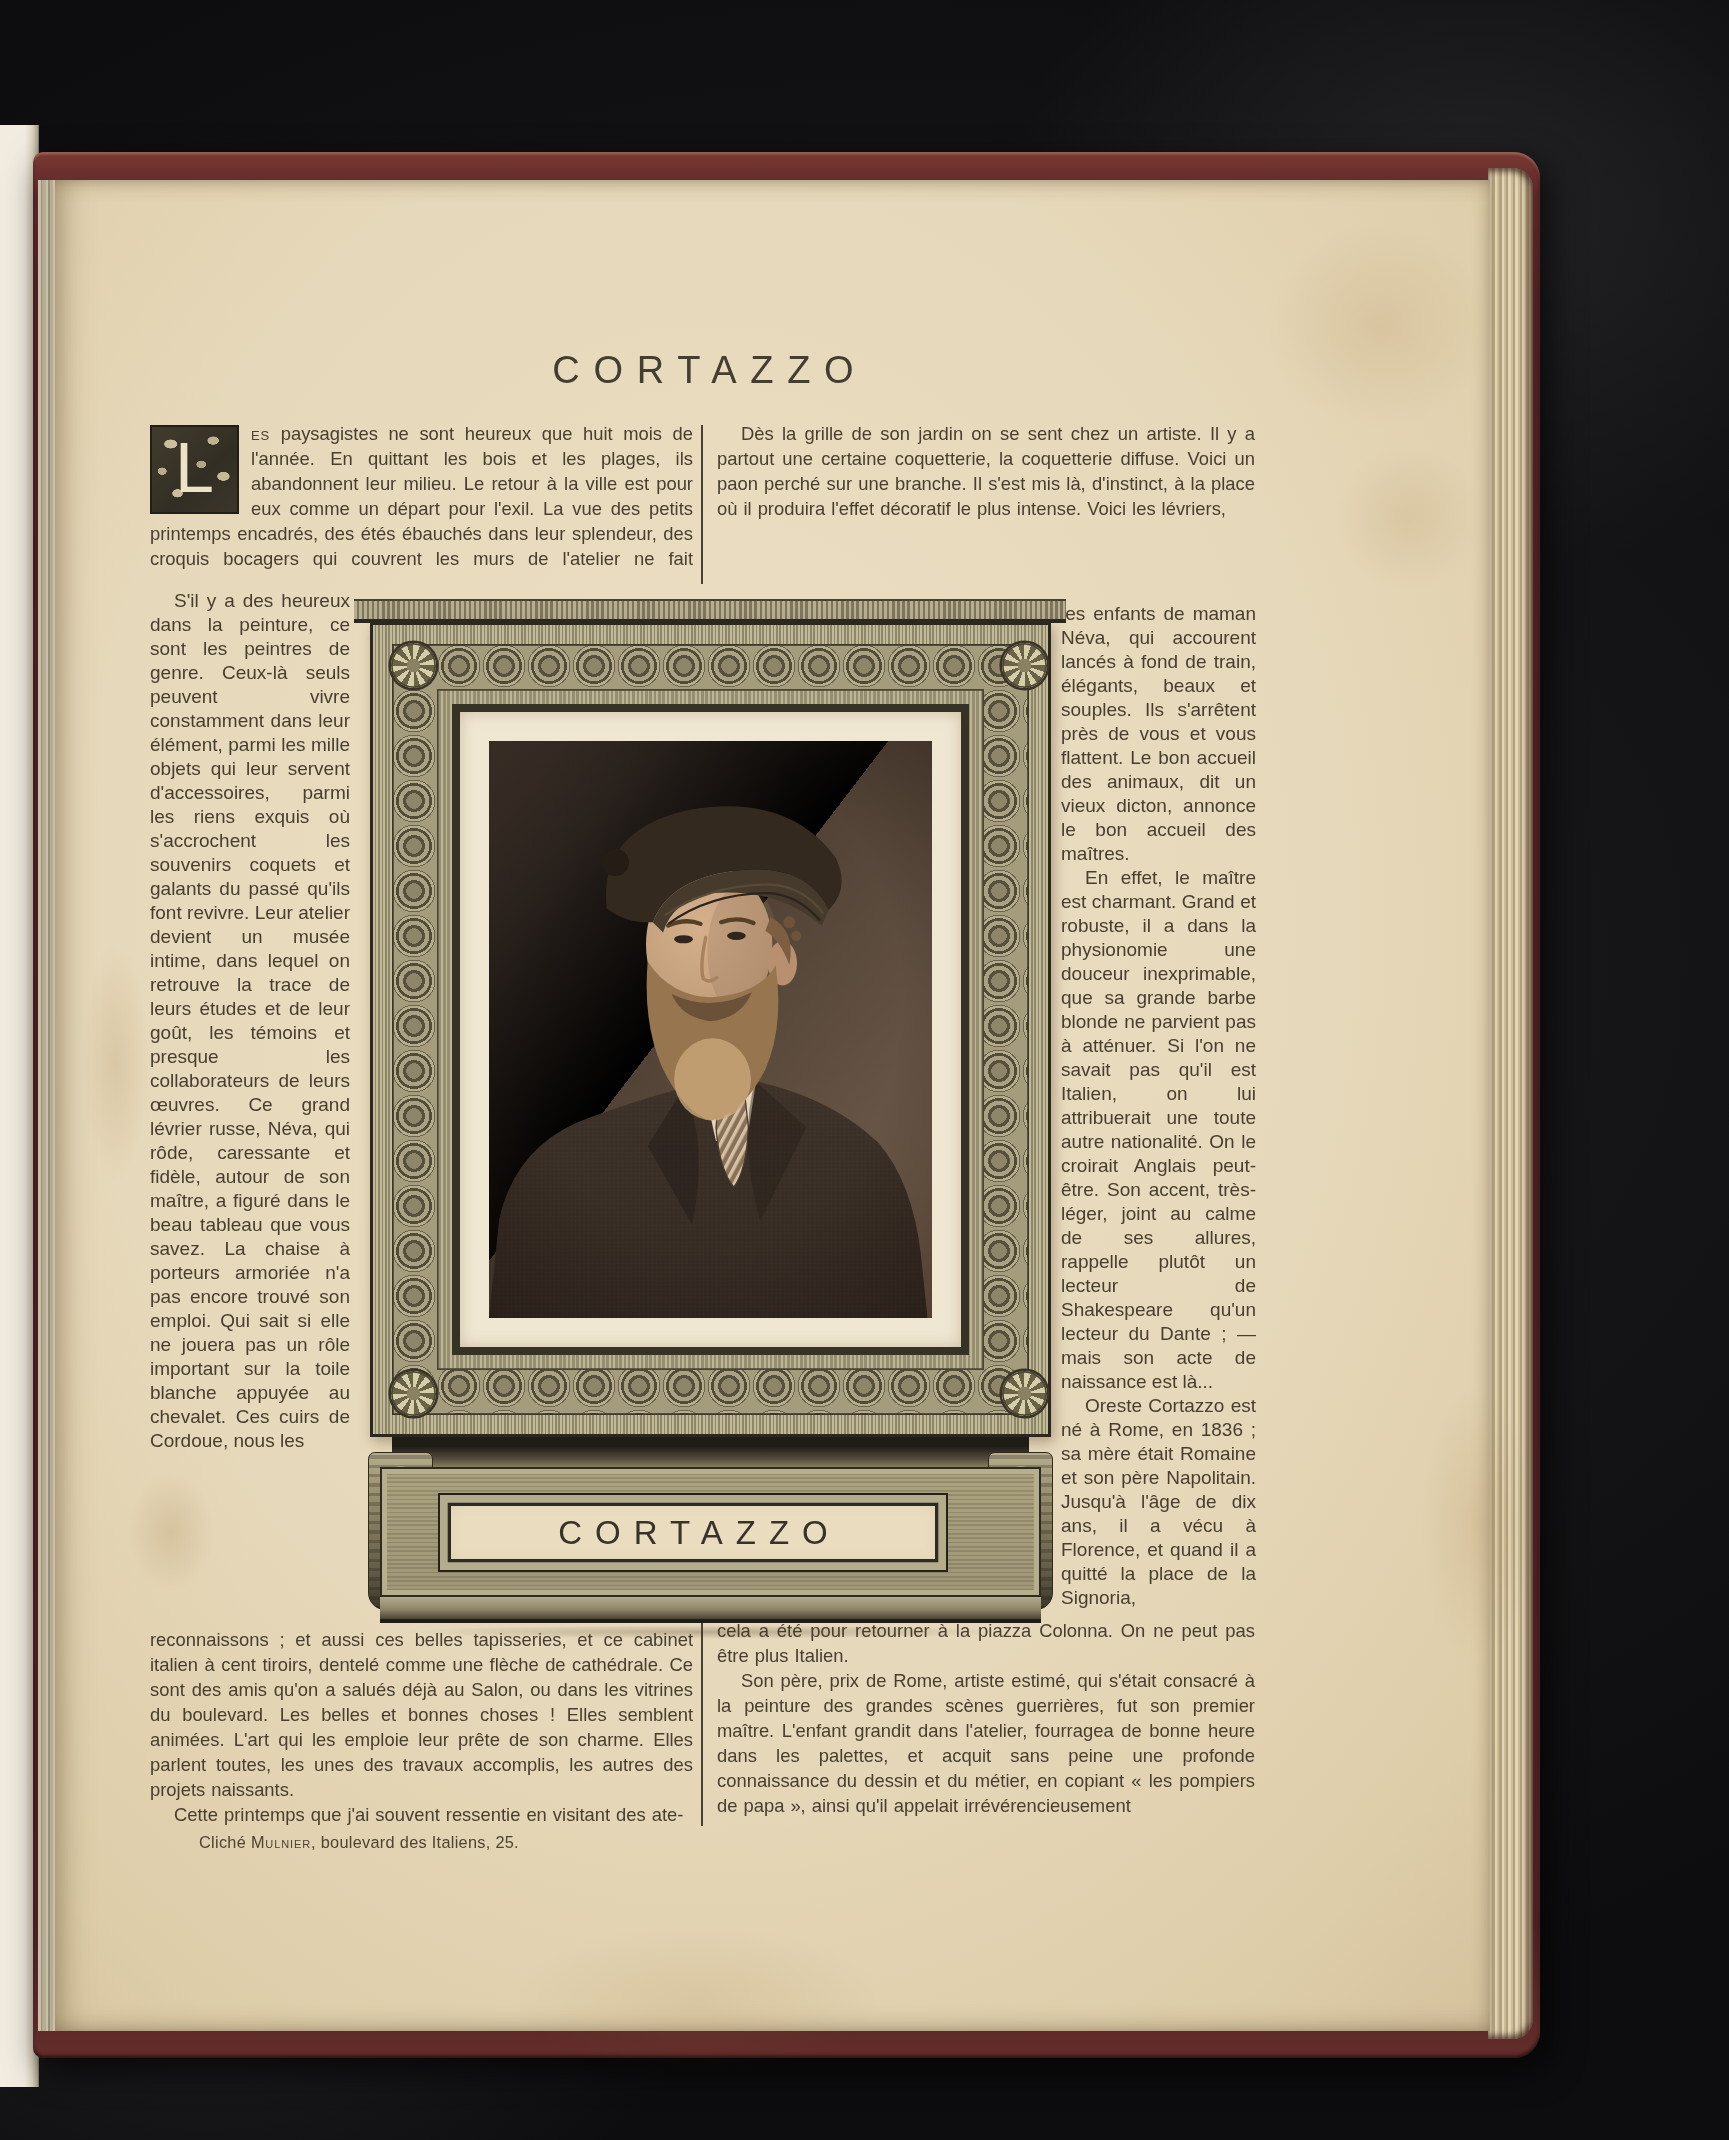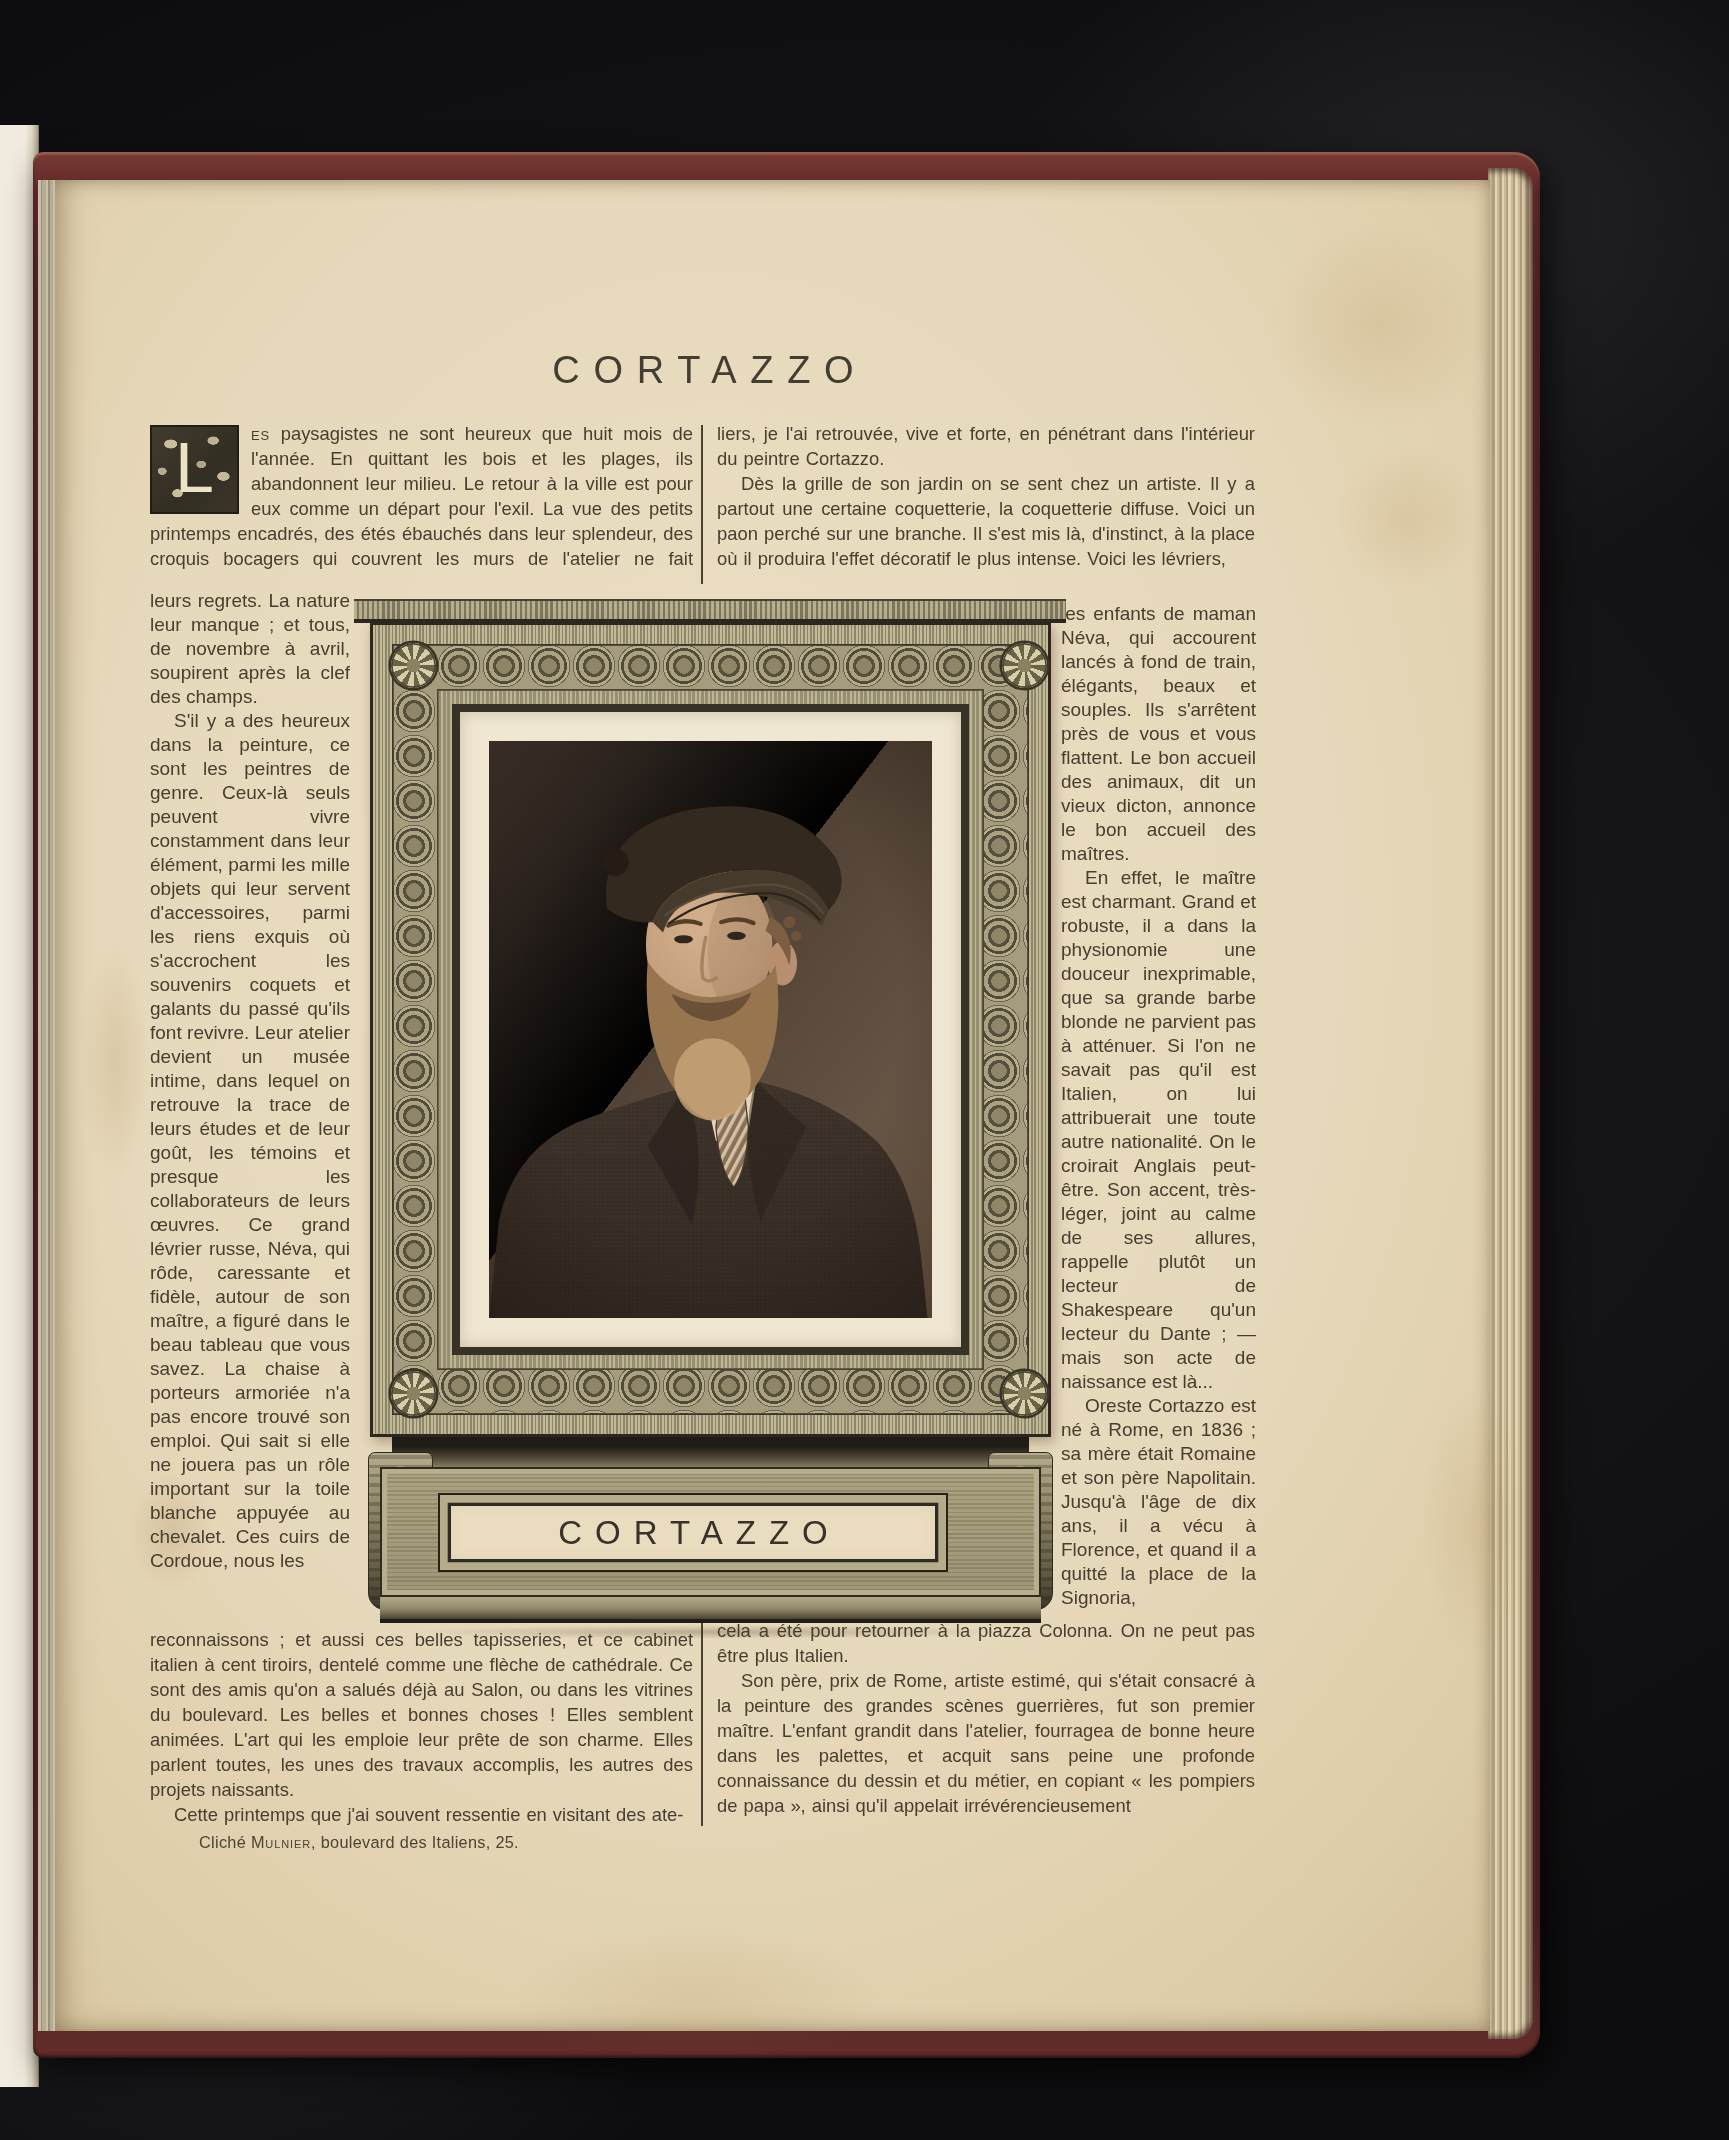--- a/index.html
+++ b/index.html
@@ -129,31 +129,29 @@
   <div class="txt wide" id="col-lt">
     <p class="para">
       <span class="dropcap">L</span><span class="sc">es</span><span> paysagistes ne sont heureux que huit mois de l'année. En quittant les bois et les plages, ils abandonnent leur milieu. Le retour à la ville est pour eux comme un départ pour l'exil. La vue des petits printemps encadrés, des étés ébauchés dans leur splendeur, des croquis bocagers qui couvrent les murs de l'atelier ne fait qu'exciter</span>
     </p>
   </div>
 
   <div class="rule" id="rule-top"></div>
   <div class="rule" id="rule-bottom"></div>
 
   <div class="txt narrow" id="col-ln">
-    <p class="para">leurs regrets. La nature leur manque ; et tous, de novembre à avril, soupirent après la clef des champs.</p>
     <p class="para ind">S'il y a des heureux dans la peinture, ce sont les peintres de genre. Ceux-là seuls peuvent vivre constamment dans leur élément, parmi les mille objets qui leur servent d'accessoires, parmi les riens exquis où s'accrochent les souvenirs coquets et galants du passé qu'ils font revivre. Leur atelier devient un musée intime, dans lequel on retrouve la trace de leurs études et de leur goût, les témoins et presque les collaborateurs de leurs œuvres. Ce grand lévrier russe, Néva, qui rôde, caressante et fidèle, autour de son maître, a figuré dans le beau tableau que vous savez. La chaise à porteurs armoriée n'a pas encore trouvé son emploi. Qui sait si elle ne jouera pas un rôle important sur la toile blanche appuyée au chevalet. Ces cuirs de Cordoue, nous les</p>
   </div>
 
   <div class="txt wide" id="col-lb">
     <p class="para">reconnaissons ; et aussi ces belles tapisseries, et ce cabinet italien à cent tiroirs, dentelé comme une flèche de cathédrale. Ce sont des amis qu'on a salués déjà au Salon, ou dans les vitrines du boulevard. Les belles et bonnes choses ! Elles semblent animées. L'art qui les emploie leur prête de son charme. Elles parlent toutes, les unes des travaux accomplis, les autres des projets naissants.</p>
     <p class="para ind">Cette printemps que j'ai souvent ressentie en visitant des ate-</p>
   </div>
 
   <div class="txt wide" id="col-rt">
-    <p class="para">liers, je l'ai retrouvée, vive et forte, en pénétrant dans l'intérieur du peintre Cortazzo.</p>
     <p class="para ind">Dès la grille de son jardin on se sent chez un artiste. Il y a partout une certaine coquetterie, la coquetterie diffuse. Voici un paon perché sur une branche. Il s'est mis là, d'instinct, à la place où il produira l'effet décoratif le plus intense. Voici les lévriers,</p>
   </div>
 
   <div class="txt narrow" id="col-rn">
     <p class="para">les enfants de maman Néva, qui accourent lancés à fond de train, élégants, beaux et souples. Ils s'arrêtent près de vous et vous flattent. Le bon accueil des animaux, dit un vieux dicton, annonce le bon accueil des maîtres.</p>
     <p class="para ind">En effet, le maître est charmant. Grand et robuste, il a dans la physionomie une douceur inexprimable, que sa grande barbe blonde ne parvient pas à atténuer. Si l'on ne savait pas qu'il est Italien, on lui attribuerait une toute autre nationalité. On le croirait Anglais peut-être. Son accent, très-léger, joint au calme de ses allures, rappelle plutôt un lecteur de Shakespeare qu'un lecteur du Dante ; — mais son acte de naissance est là...</p>
     <p class="para ind">Oreste Cortazzo est né à Rome, en 1836 ; sa mère était Romaine et son père Napolitain. Jusqu'à l'âge de dix ans, il a vécu à Florence, et quand il a quitté la place de la Signoria,</p>
   </div>
 
   <div class="txt wide" id="col-rb">

